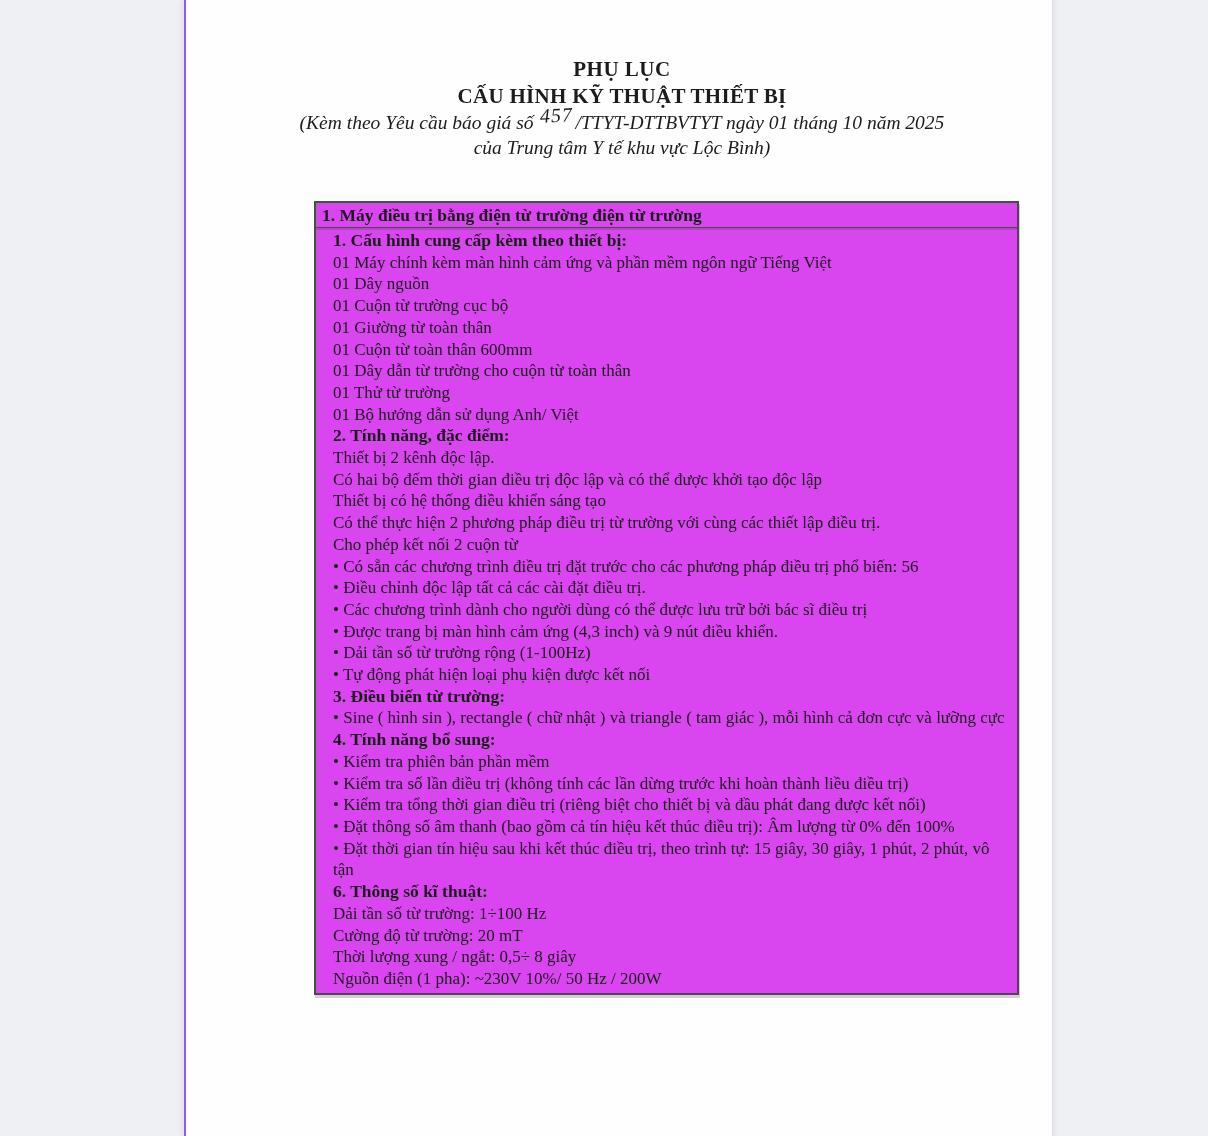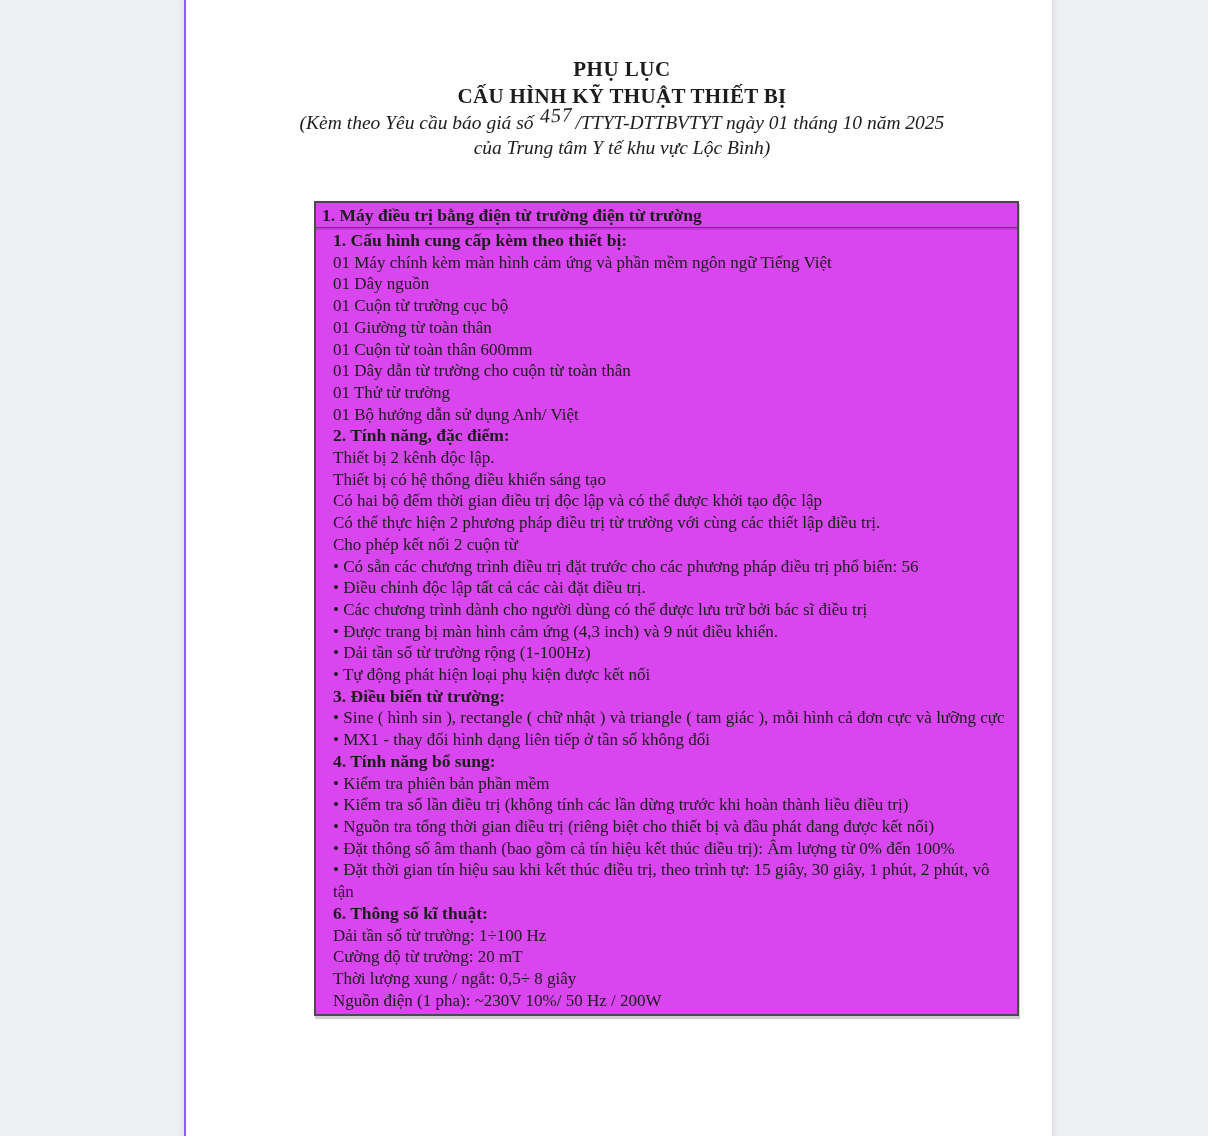--- a/index.html
+++ b/index.html
@@ -103,37 +103,36 @@
           <div class="line">01 Máy chính kèm màn hình cảm ứng và phần mềm ngôn ngữ Tiếng Việt</div>
           <div class="line">01 Dây nguồn</div>
           <div class="line">01 Cuộn từ trường cục bộ</div>
           <div class="line">01 Giường từ toàn thân</div>
           <div class="line">01 Cuộn từ toàn thân 600mm</div>
           <div class="line">01 Dây dẫn từ trường cho cuộn từ toàn thân</div>
           <div class="line">01 Thử từ trường</div>
           <div class="line">01 Bộ hướng dẫn sử dụng Anh/ Việt</div>
           <div class="line bold">2. Tính năng, đặc điểm:</div>
           <div class="line">Thiết bị 2 kênh độc lập.</div>
+          <div class="line">Có hai bộ đếm thời gian điều trị độc lập và có thể được khởi tạo độc lập</div>
           <div class="line">Thiết bị có hệ thống điều khiển sáng tạo</div>
-          <div class="line">Có hai bộ đếm thời gian điều trị độc lập và có thể được khởi tạo độc lập</div>
           <div class="line">Có thể thực hiện 2 phương pháp điều trị từ trường với cùng các thiết lập điều trị.</div>
           <div class="line">Cho phép kết nối 2 cuộn từ</div>
           <div class="line">• Có sẵn các chương trình điều trị đặt trước cho các phương pháp điều trị phổ biến: 56</div>
           <div class="line">• Điều chỉnh độc lập tất cả các cài đặt điều trị.</div>
           <div class="line">• Các chương trình dành cho người dùng có thể được lưu trữ bởi bác sĩ điều trị</div>
           <div class="line">• Được trang bị màn hình cảm ứng (4,3 inch) và 9 nút điều khiển.</div>
           <div class="line">• Dải tần số từ trường rộng (1-100Hz)</div>
           <div class="line">• Tự động phát hiện loại phụ kiện được kết nối</div>
           <div class="line bold">3. Điều biến từ trường:</div>
           <div class="line">• Sine ( hình sin ), rectangle ( chữ nhật ) và triangle ( tam giác ), mỗi hình cả đơn cực và lưỡng cực</div>
-          <div class="line">• MX1 - thay đổi hình dạng liên tiếp ở tần số không đổi</div>
           <div class="line bold">4. Tính năng bổ sung:</div>
           <div class="line">• Kiểm tra phiên bản phần mềm</div>
           <div class="line">• Kiểm tra số lần điều trị (không tính các lần dừng trước khi hoàn thành liều điều trị)</div>
-          <div class="line">• Nguồn tra tổng thời gian điều trị (riêng biệt cho thiết bị và đầu phát đang được kết nối)</div>
+          <div class="line">• Kiểm tra tổng thời gian điều trị (riêng biệt cho thiết bị và đầu phát đang được kết nối)</div>
           <div class="line">• Đặt thông số âm thanh (bao gồm cả tín hiệu kết thúc điều trị): Âm lượng từ 0% đến 100%</div>
           <div class="line">• Đặt thời gian tín hiệu sau khi kết thúc điều trị, theo trình tự: 15 giây, 30 giây, 1 phút, 2 phút, vô tận</div>
           <div class="line bold">6. Thông số kĩ thuật:</div>
           <div class="line">Dải tần số từ trường: 1÷100 Hz</div>
           <div class="line">Cường độ từ trường: 20 mT</div>
           <div class="line">Thời lượng xung / ngắt: 0,5÷ 8 giây</div>
           <div class="line">Nguồn điện (1 pha): ~230V 10%/ 50 Hz / 200W</div>
         </div>
     </div>
 

